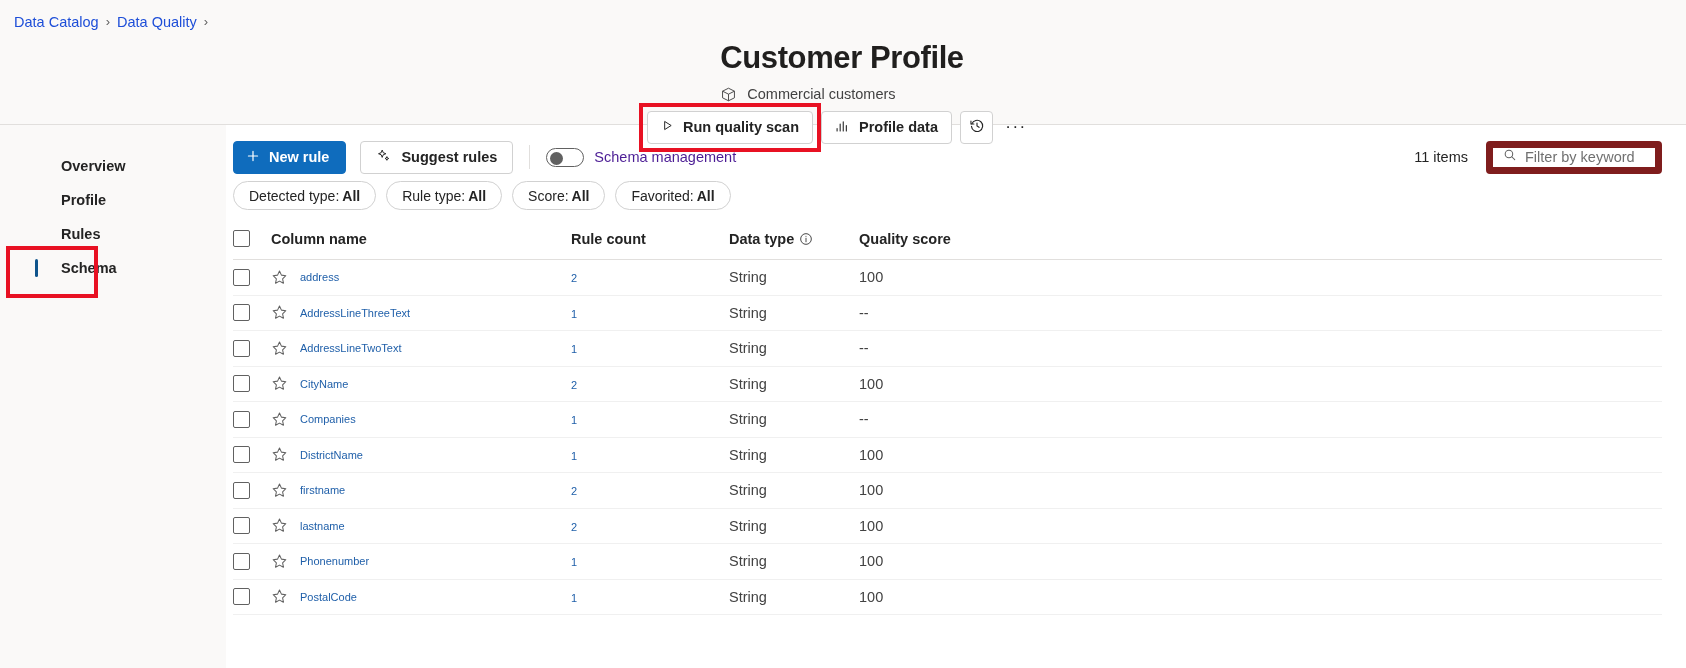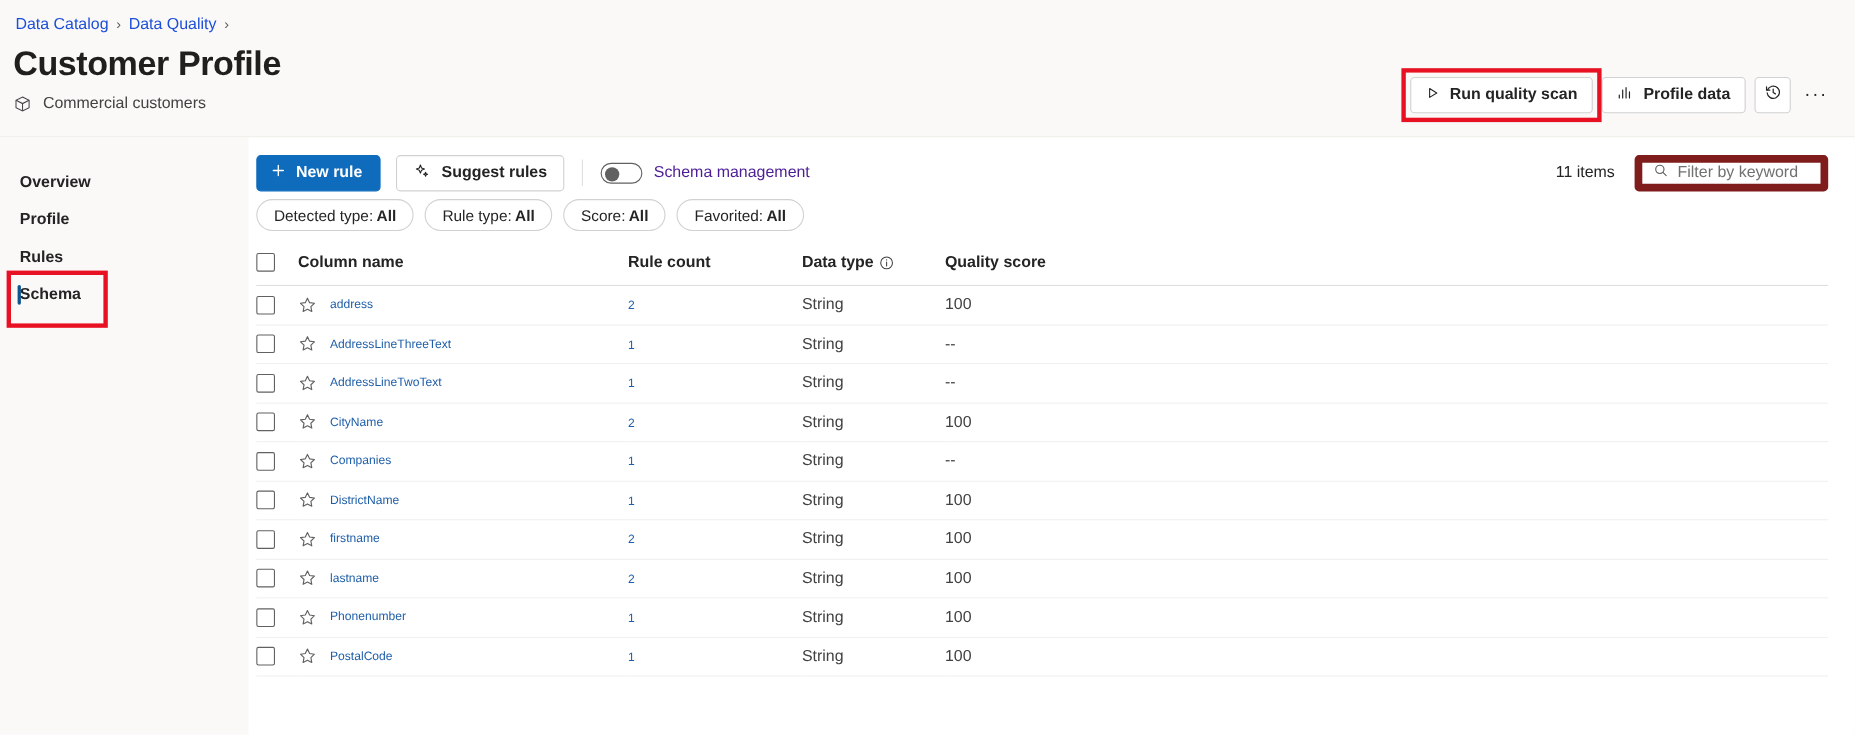--- a/index.html
+++ b/index.html
@@ -30,23 +30,24 @@
   }
   .crumb { color: #1d4ed8; cursor: pointer; }
   .crumb-sep {
     color: #616161;
     font-size: 13px;
     line-height: 1;
     transform: translateY(-1px);
   }
   .title-row {
     display: flex;
-    align-items: flex-end;
+    align-items: center;
     justify-content: space-between;
     padding: 10px 14px 0 12px;
+    flex-direction: column;
   }
   .title-block { padding-left: 0; }
   .page-title {
     font-size: 31px;
     font-weight: 600;
     letter-spacing: -0.4px;
     line-height: 1.18;
     color: #201f1e;
   }
   .subtitle-row {
@@ -135,26 +136,27 @@
     width: 226px;
     flex: 0 0 226px;
     background: #faf9f8;
     padding-top: 24px;
   }
   .nav-item {
     position: relative;
     display: flex;
     align-items: center;
     height: 34px;
-    padding-left: 18px;
+    padding-left: 42px;
     font-size: 14.5px;
     font-weight: 600;
     color: #242424;
     cursor: pointer;
     margin-bottom: 0px;
+    margin-left: 19px;
   }
   .nav-item + .nav-item { margin-top: 0; }
   .nav-item.selected::before {
     content: "";
     position: absolute;
     left: 16px;
     top: 8px;
     bottom: 8px;
     width: 3px;
     background: #0f548c;

